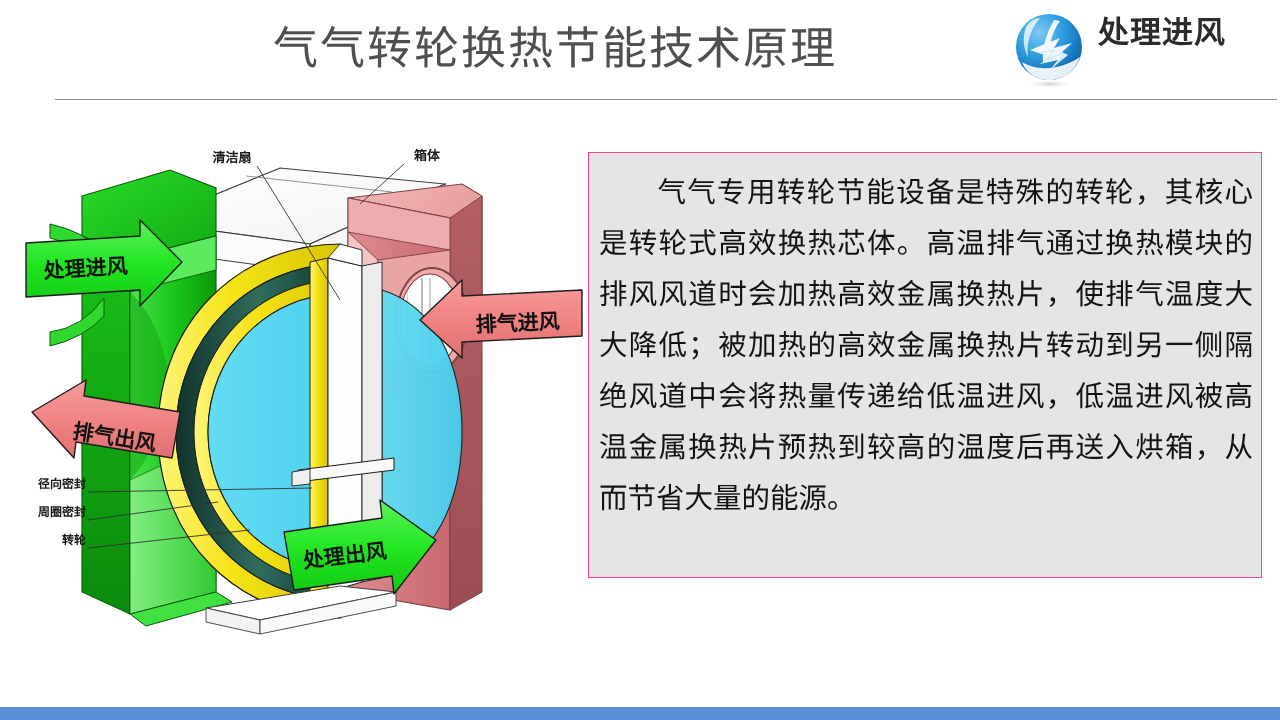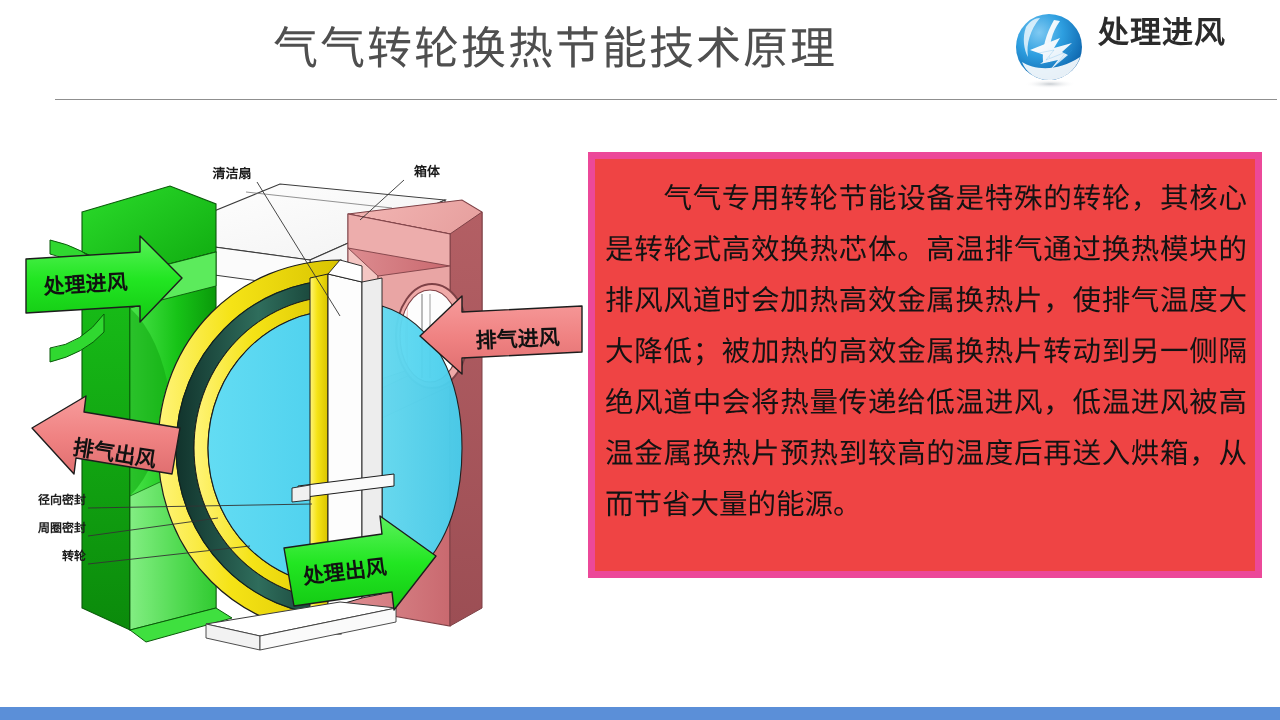--- a/index.html
+++ b/index.html
@@ -42,39 +42,39 @@
   }
   .logo-en{
     font-size:18px;font-weight:bold;color:#3a3a3a;letter-spacing:3.5px;
     line-height:24px;margin-top:3px;white-space:nowrap;
     font-family:"DejaVu Sans Mono","Liberation Mono",monospace;
   }
 
   
   .text-panel{
     position:absolute;left:588px;top:152px;width:674px;height:426px;
-    background:#ef4444;
-    border:7px solid #ec4899;
+    background:#e5e5e5;
+    border:1px solid #ec4899;
     box-sizing:border-box;
   }
   .text-panel p{
     margin:0;
     padding:14px 8px 0 10px;
     text-indent:2.05em;
     font-size:28.5px;
     line-height:51px;
     color:#131313;
     font-family:"DejaVu Sans","Liberation Sans",sans-serif;
     letter-spacing:0px;
     text-align:justify;
     word-break:break-all;
   }
 
   
-  .diagram{position:absolute;left:10px;top:156px;width:575px;height:510px;}
+  .diagram{position:absolute;left:10px;top:140px;width:575px;height:510px;}
   .diagram svg{display:block;}
 
   .cn-label{
     font-family:"DejaVu Sans","Liberation Sans",sans-serif;
     font-weight:bold;
     fill:#1a1a1a;
   }
   .arrow-label{
     font-family:"DejaVu Sans","Liberation Sans",sans-serif;
     font-weight:bold;

